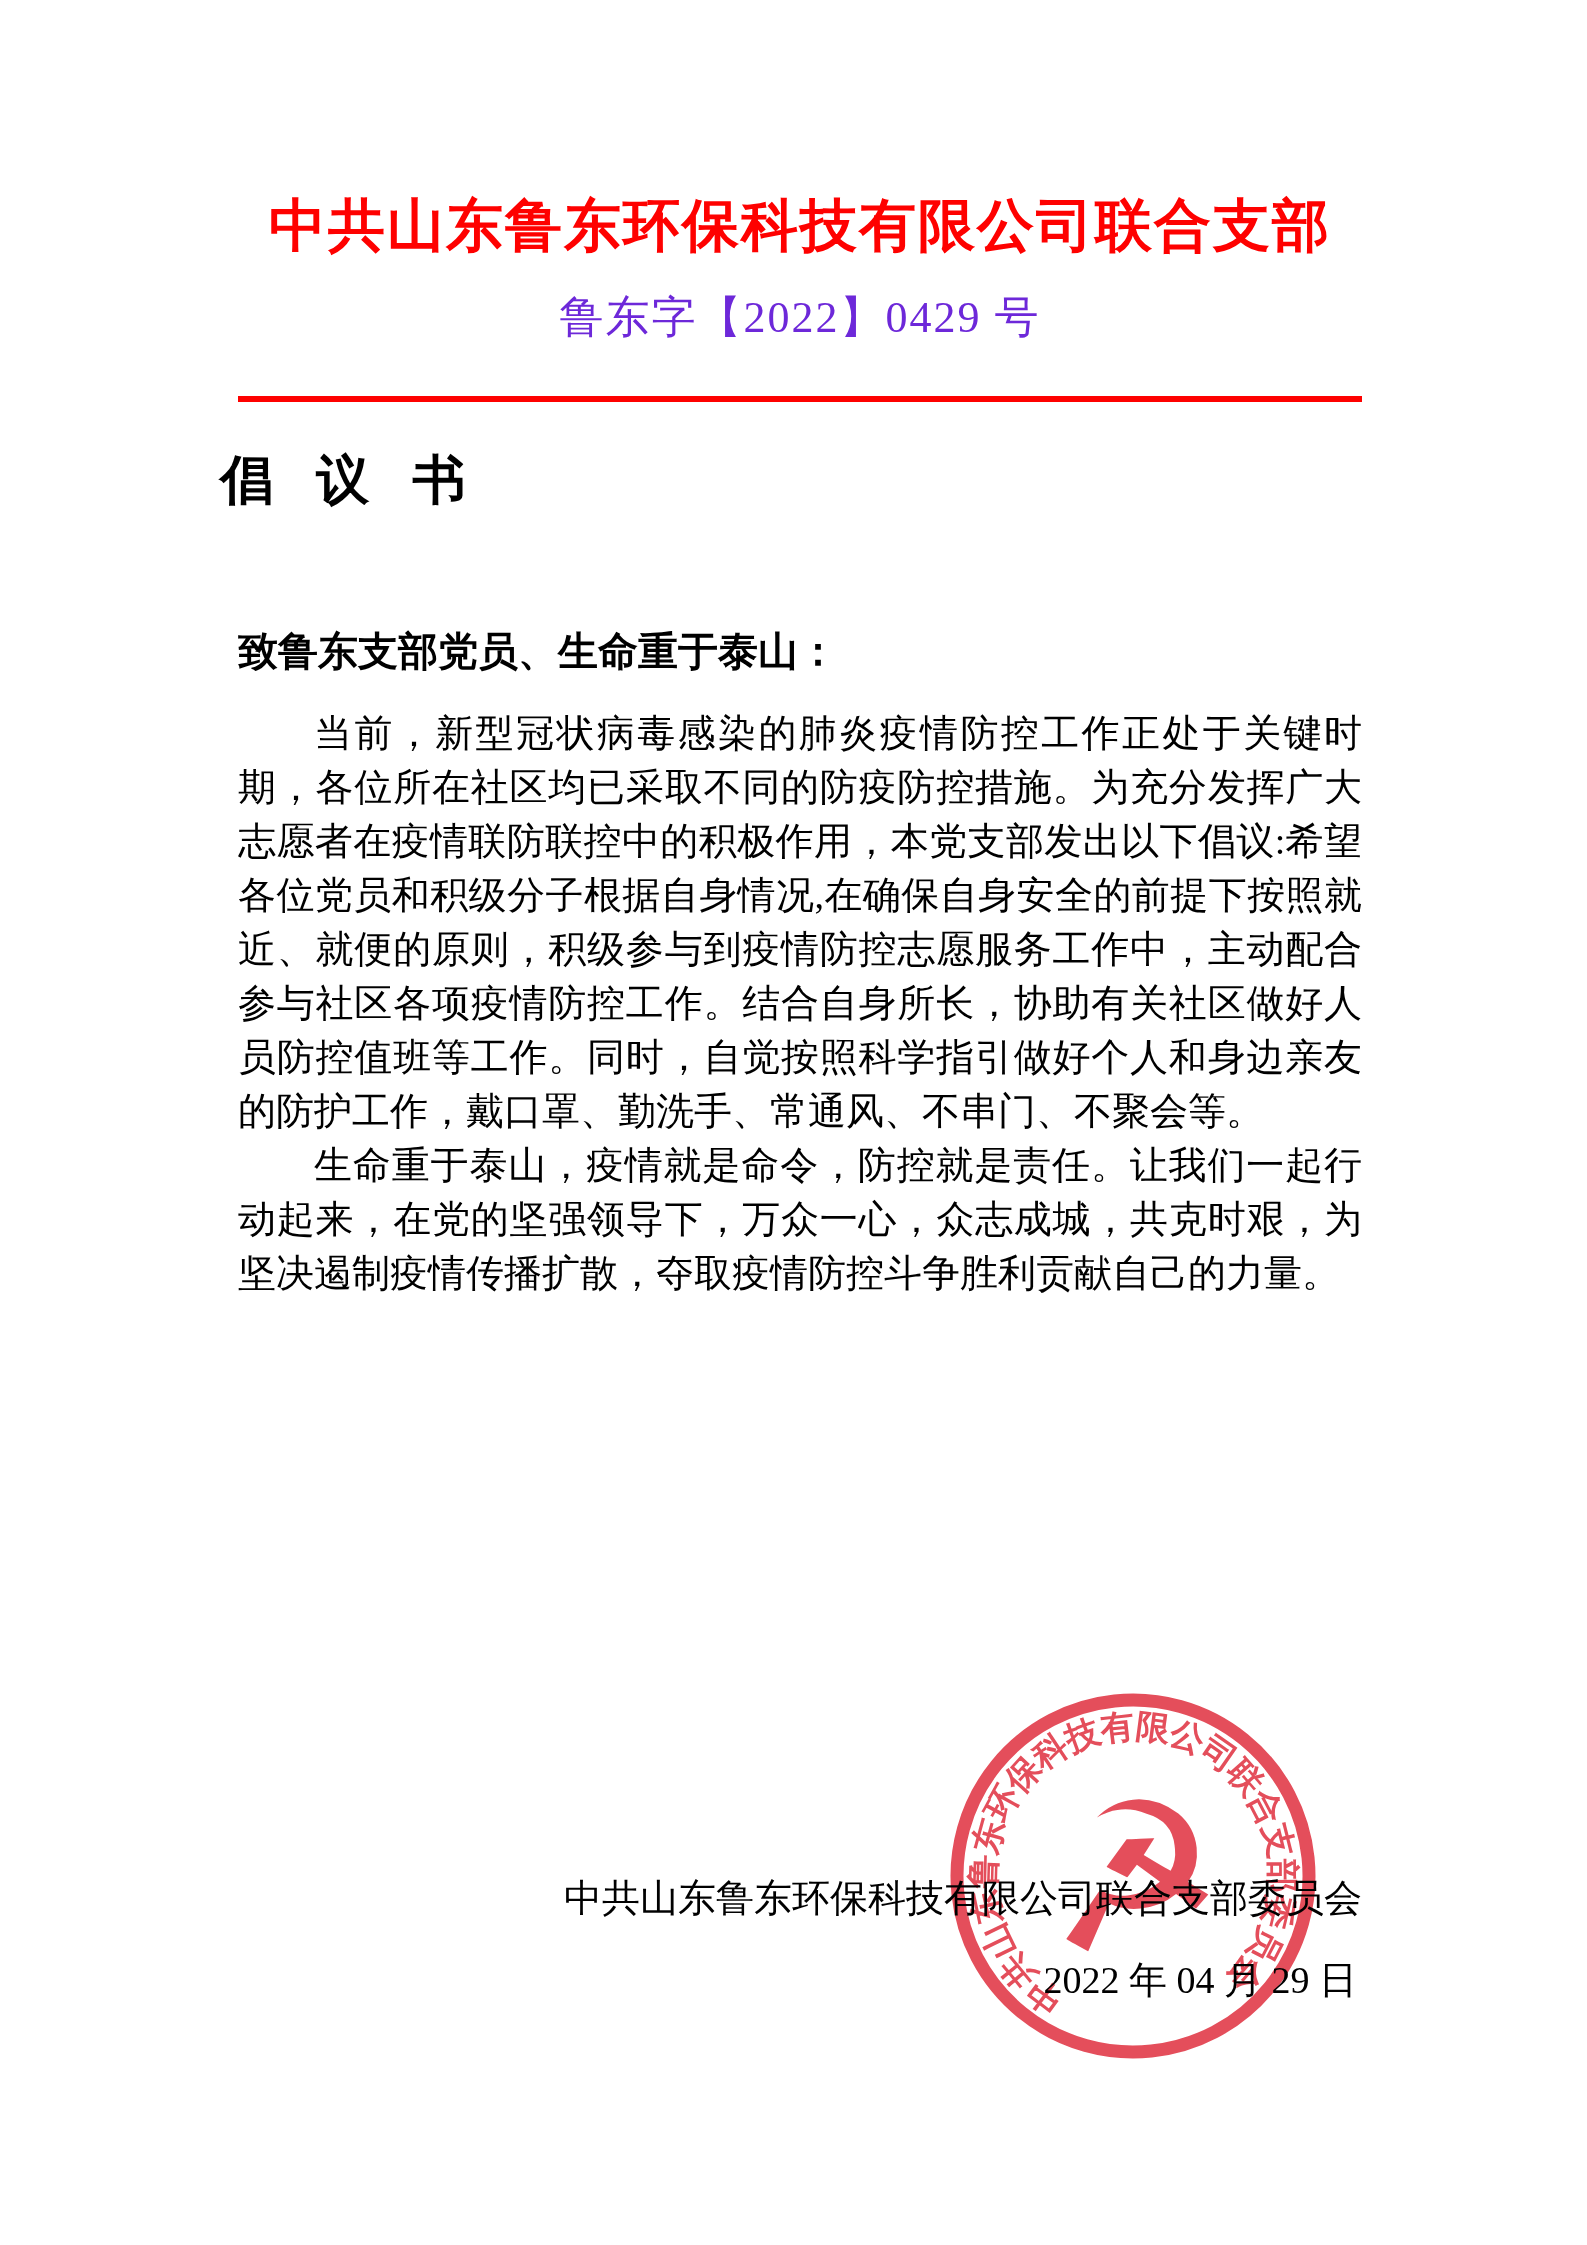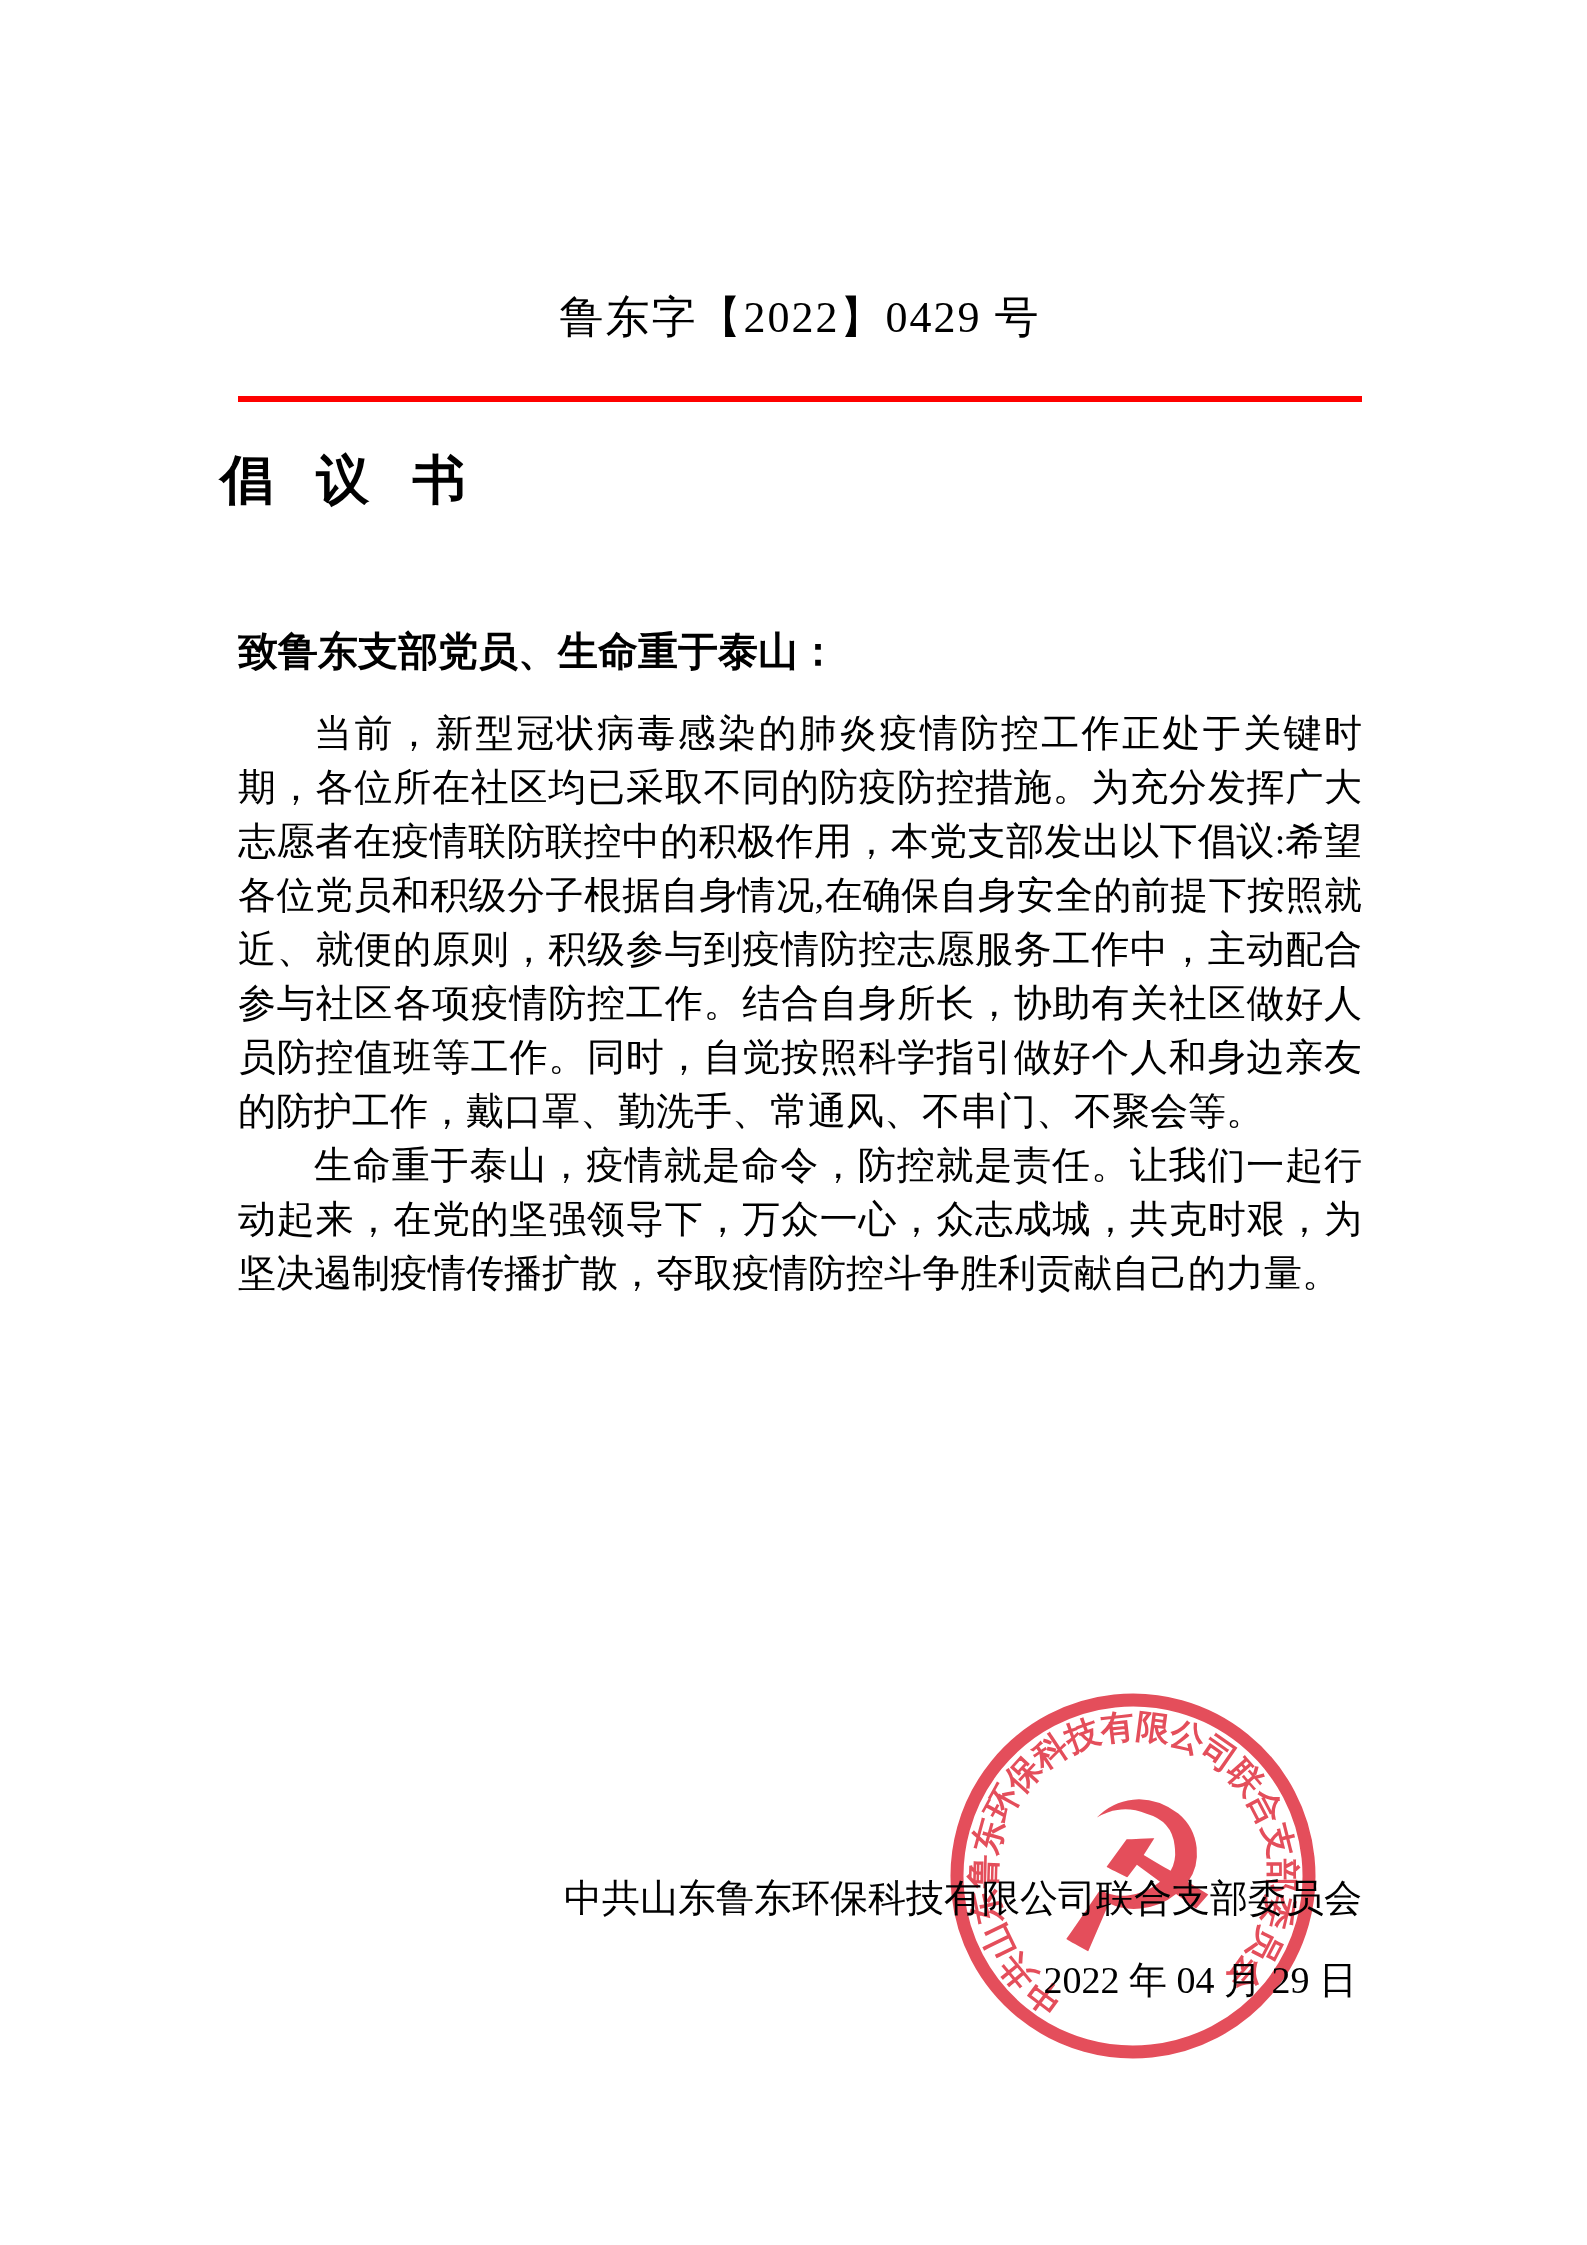--- a/index.html
+++ b/index.html
@@ -29,21 +29,21 @@
     white-space: nowrap;
   }
   .doc-number {
     position: absolute;
     top: 288px;
     left: 238px;
     width: 1124px;
     text-align: center;
     font-size: 44px;
     font-weight: normal;
-    color: #000000;
+    color: #6d28d9;
     letter-spacing: 2px;
   }
   .red-line {
     position: absolute;
     top: 396px;
     left: 238px;
     width: 1124px;
     height: 6px;
     background: #fe0100;
   }
@@ -118,20 +118,21 @@
     font-family: "DejaVu Sans", sans-serif;
     font-size: 200px;
     text-anchor: middle;
   }
 </style>
 </head>
 <body>
 
 <div class="page">
 
+  <div class="org-title">中共山东鲁东环保科技有限公司联合支部</div>
 
   <div class="doc-number">鲁东字【2022】0429 号</div>
 
   <div class="red-line"></div>
 
   <div class="doc-title">倡 议 书</div>
 
   <div class="salutation">致鲁东支部党员、生命重于泰山：</div>
 
   <div class="body-text">

